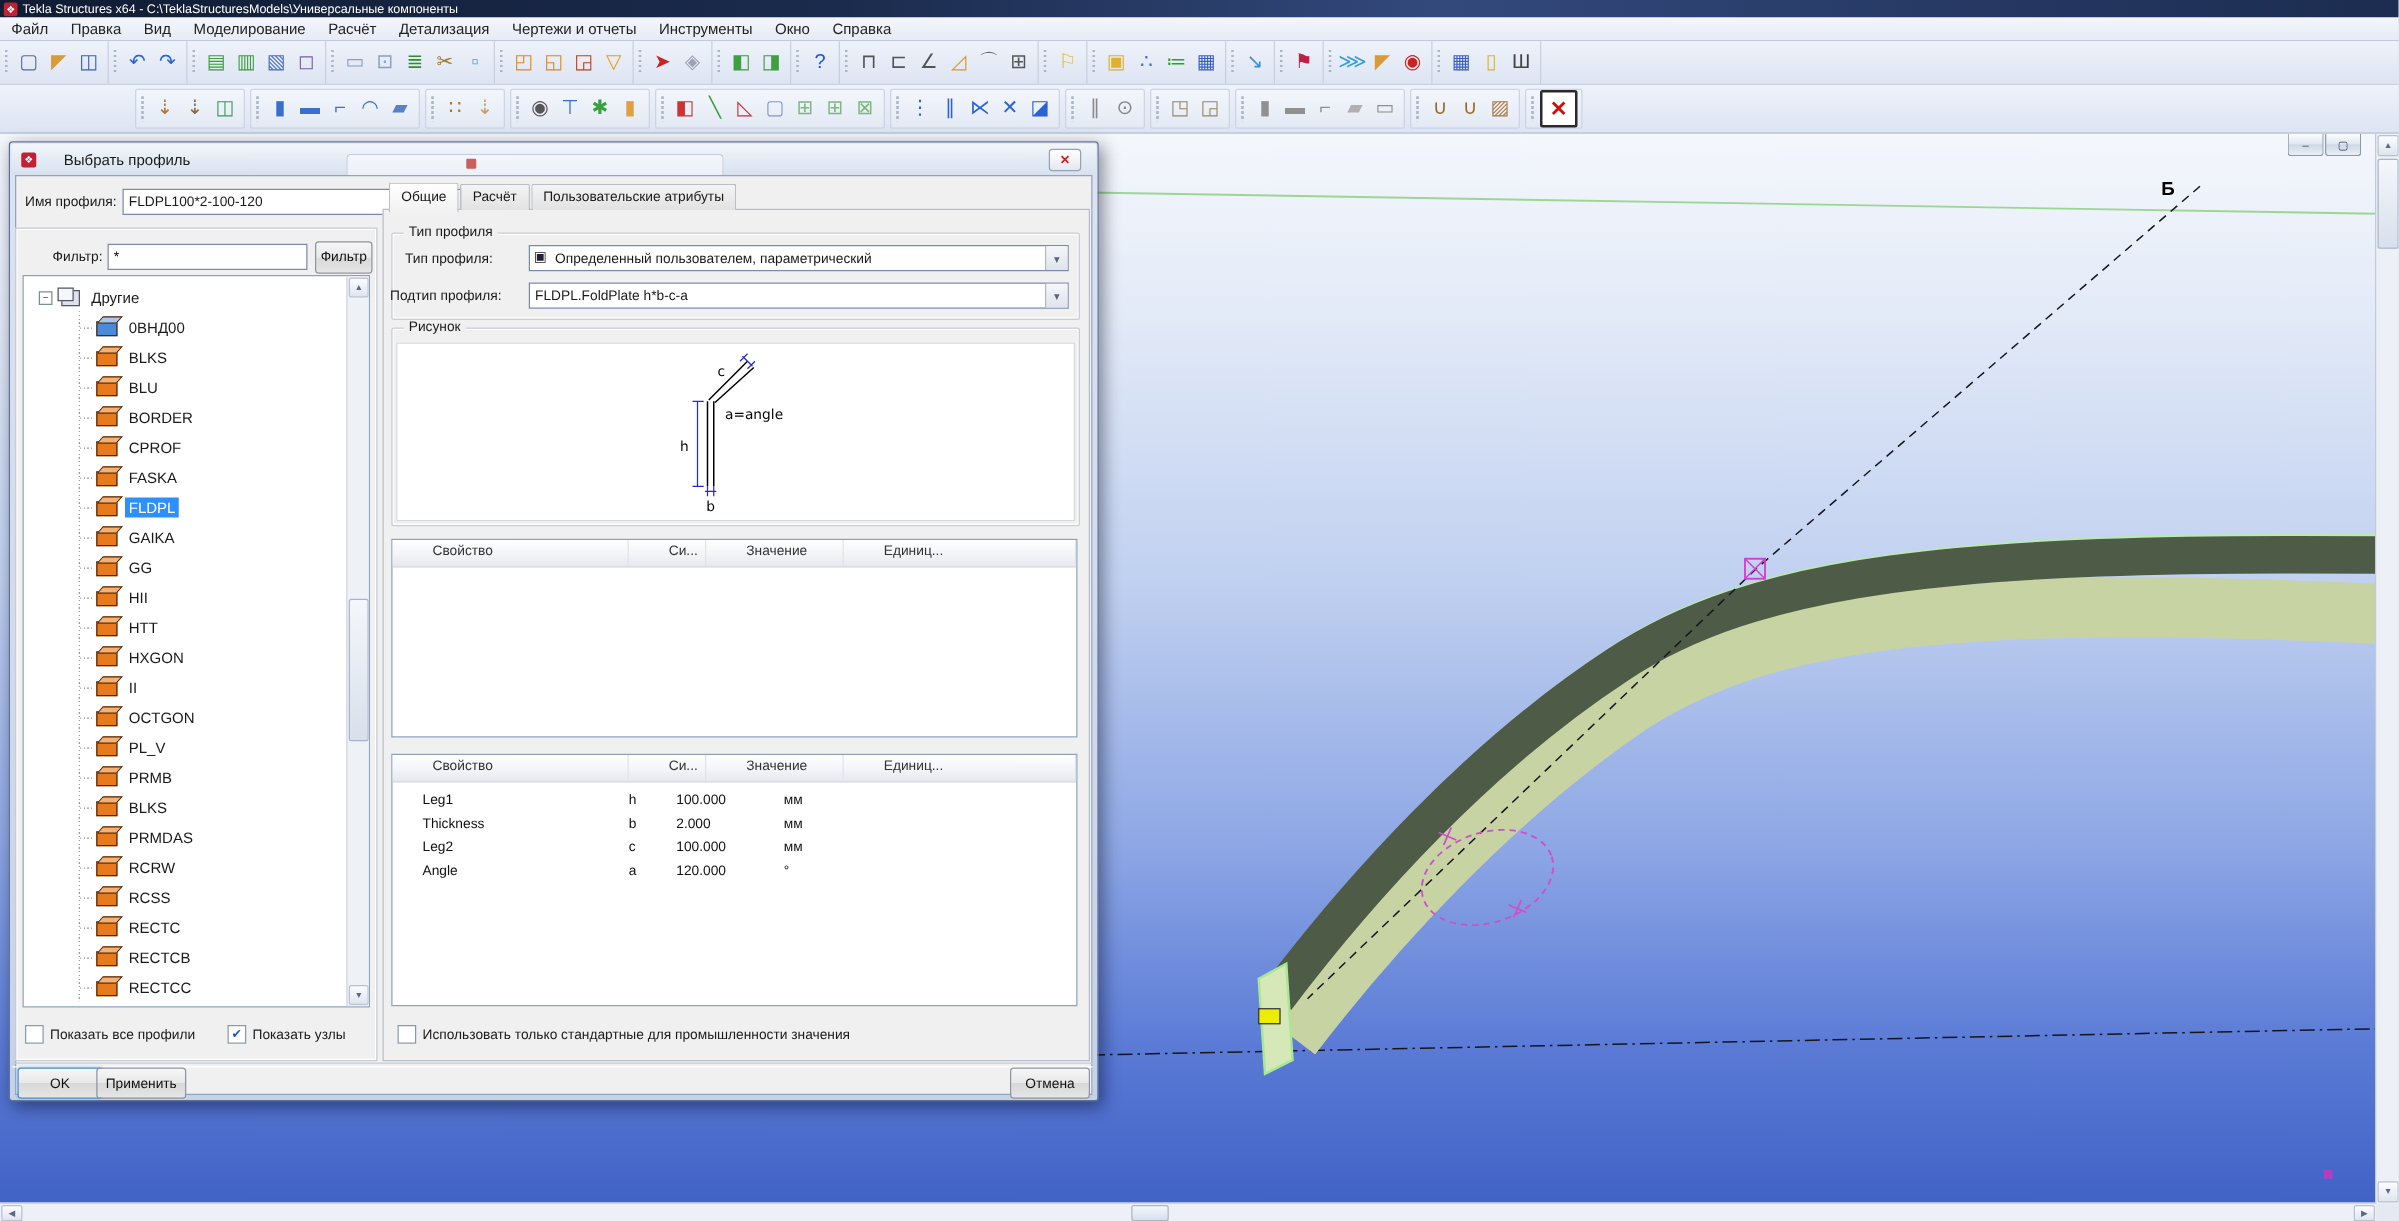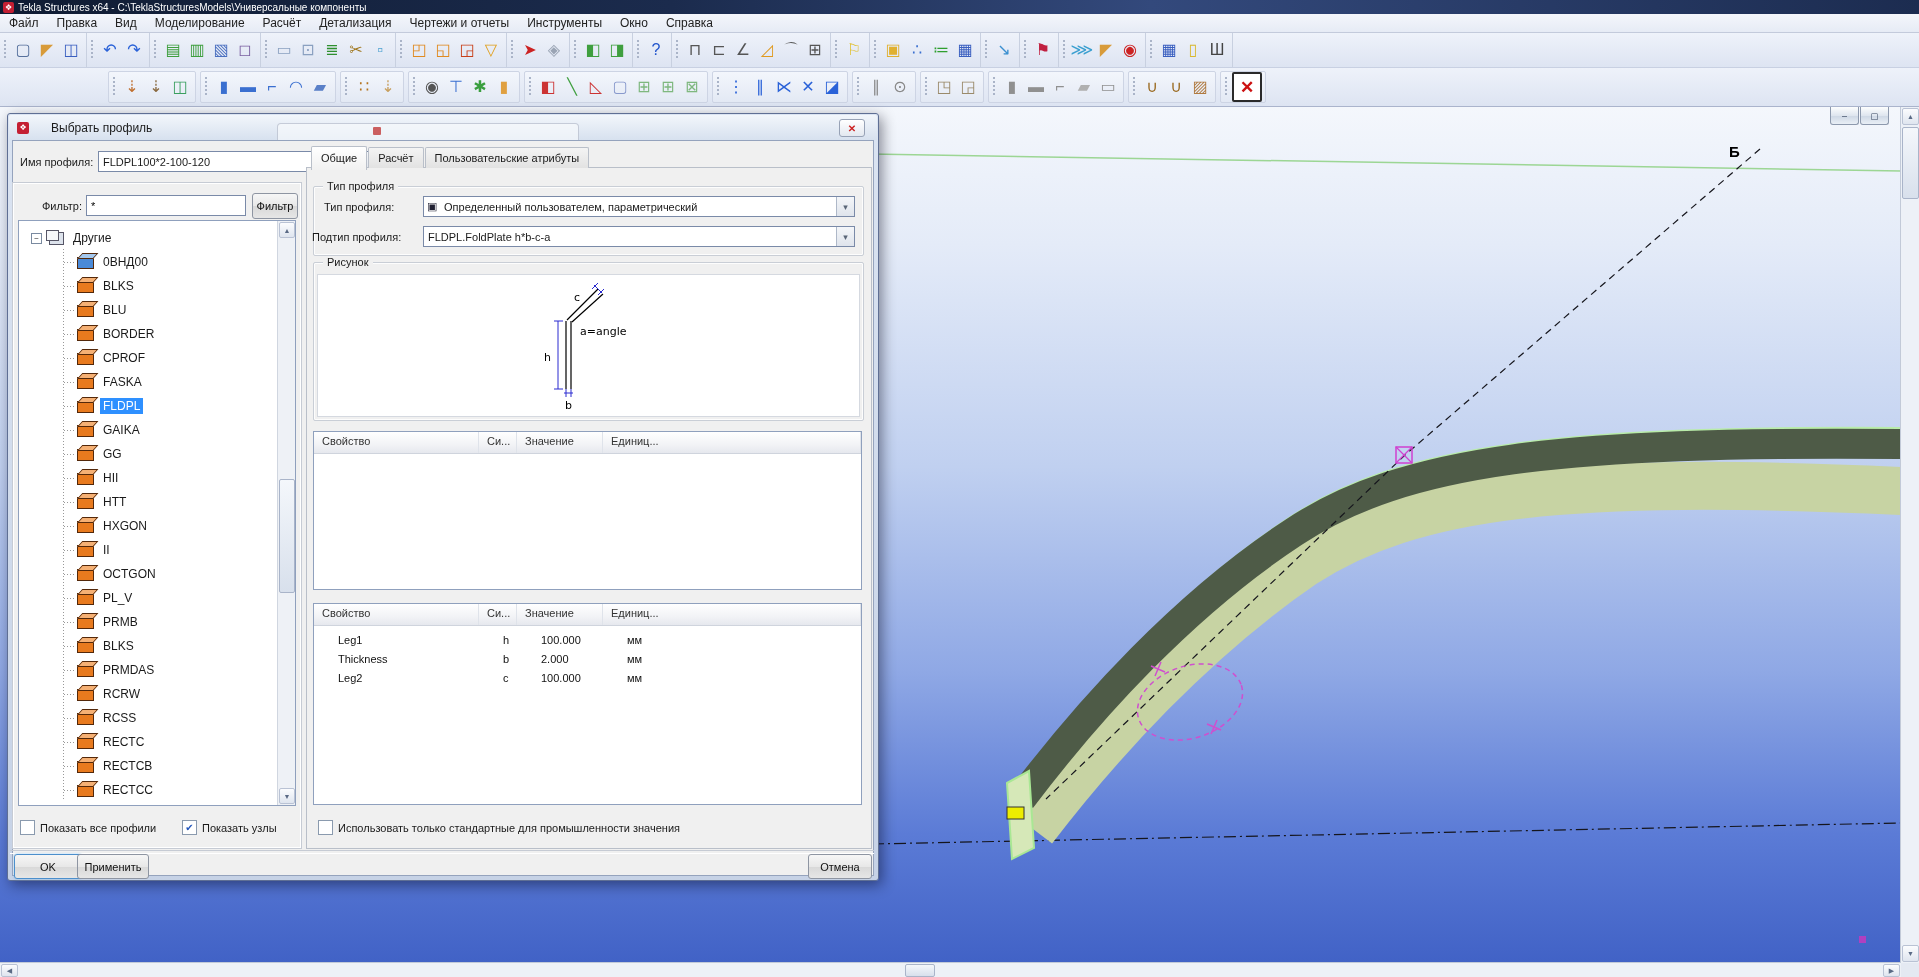--- a/index.html
+++ b/index.html
@@ -80,21 +80,21 @@
   .tab{display:inline-flex;align-items:center;height:20px;padding:0 9px;border:1px solid #b9bfc9;border-bottom:none;
     background:linear-gradient(#f4f4f4,#e2e2e2);border-radius:2px 2px 0 0;margin-right:1px;position:relative;}
   .tab.active{background:linear-gradient(#ffffff,#f1f1f1);height:23px;margin-top:-3px;z-index:3;}
   .tab-page{border:1px solid #b9bfc9;background:#f0f0f0;}
   
   .fgroup{border:1px solid #c9ced6;box-shadow:inset 0 0 0 1px #fdfdfd;border-radius:2px;}
   .fgroup-label{position:absolute;background:#f0f0f0;padding:0 4px;}
   
   .ptable{background:#fff;border:1px solid #8fa0bd;box-sizing:border-box;overflow:hidden;}
   .phead{display:flex;height:21px;background:linear-gradient(#ffffff,#f2f3f6 60%,#e6e8ee);border-bottom:1px solid #cfd4dd;font-size:11px;color:#333;}
-  .phead span{padding:3px 0 0 8px;box-sizing:border-box;border-right:1px solid #dfe3ea;height:100%;}
+  .phead span{padding:3px 0 0 8px;box-sizing:border-box;border-right:1px solid #dfe3ea;height:100%;margin-left:24px;}
   .prow{display:flex;height:19px;font-size:11px;color:#111;align-items:center;}
   .prow span{padding-left:24px;box-sizing:border-box;}
   .c1{width:165px;}.c2{width:38px;}.c3{width:86px;}.c4{flex:1;}
   
   .cbrow{display:flex;align-items:center;gap:5px;}
   .cb{width:13px;height:13px;background:#fff;border:1px solid #8a9aae;display:flex;align-items:center;justify-content:center;
     font-size:10px;color:#2255bb;line-height:13px;}
   
   .treebox{background:#fff;border:1px solid #8fa0bd;box-sizing:border-box;overflow:hidden;position:relative;}
   .tree-inner{position:absolute;left:0;top:0;right:17px;bottom:0;overflow:hidden;padding-top:5px;}
@@ -759,20 +759,26 @@
               <span class="c2">b</span>
               <span class="c3">2.000</span>
               <span class="c4">мм</span>
             </div>
             <div class="prow">
               <span class="c1">Leg2</span>
               <span class="c2">c</span>
               <span class="c3">100.000</span>
               <span class="c4">мм</span>
             </div>
+            <div class="prow">
+              <span class="c1">Angle</span>
+              <span class="c2">a</span>
+              <span class="c3">120.000</span>
+              <span class="c4">°</span>
+            </div>
           </div>
       </div>
 
       <div class="abs cbrow" style="left:310px;top:706px;">
         <span class="cb"></span>
         <span>Использовать только стандартные для промышленности значения</span>
       </div>
 
       <div class="abs" style="left:2px;top:736px;width:864px;height:2px;border-top:1px solid #c6cbd4;border-bottom:1px solid #ffffff;"></div>
       <div class="abs btn default" style="left:6px;top:740px;width:66px;height:23px;">

